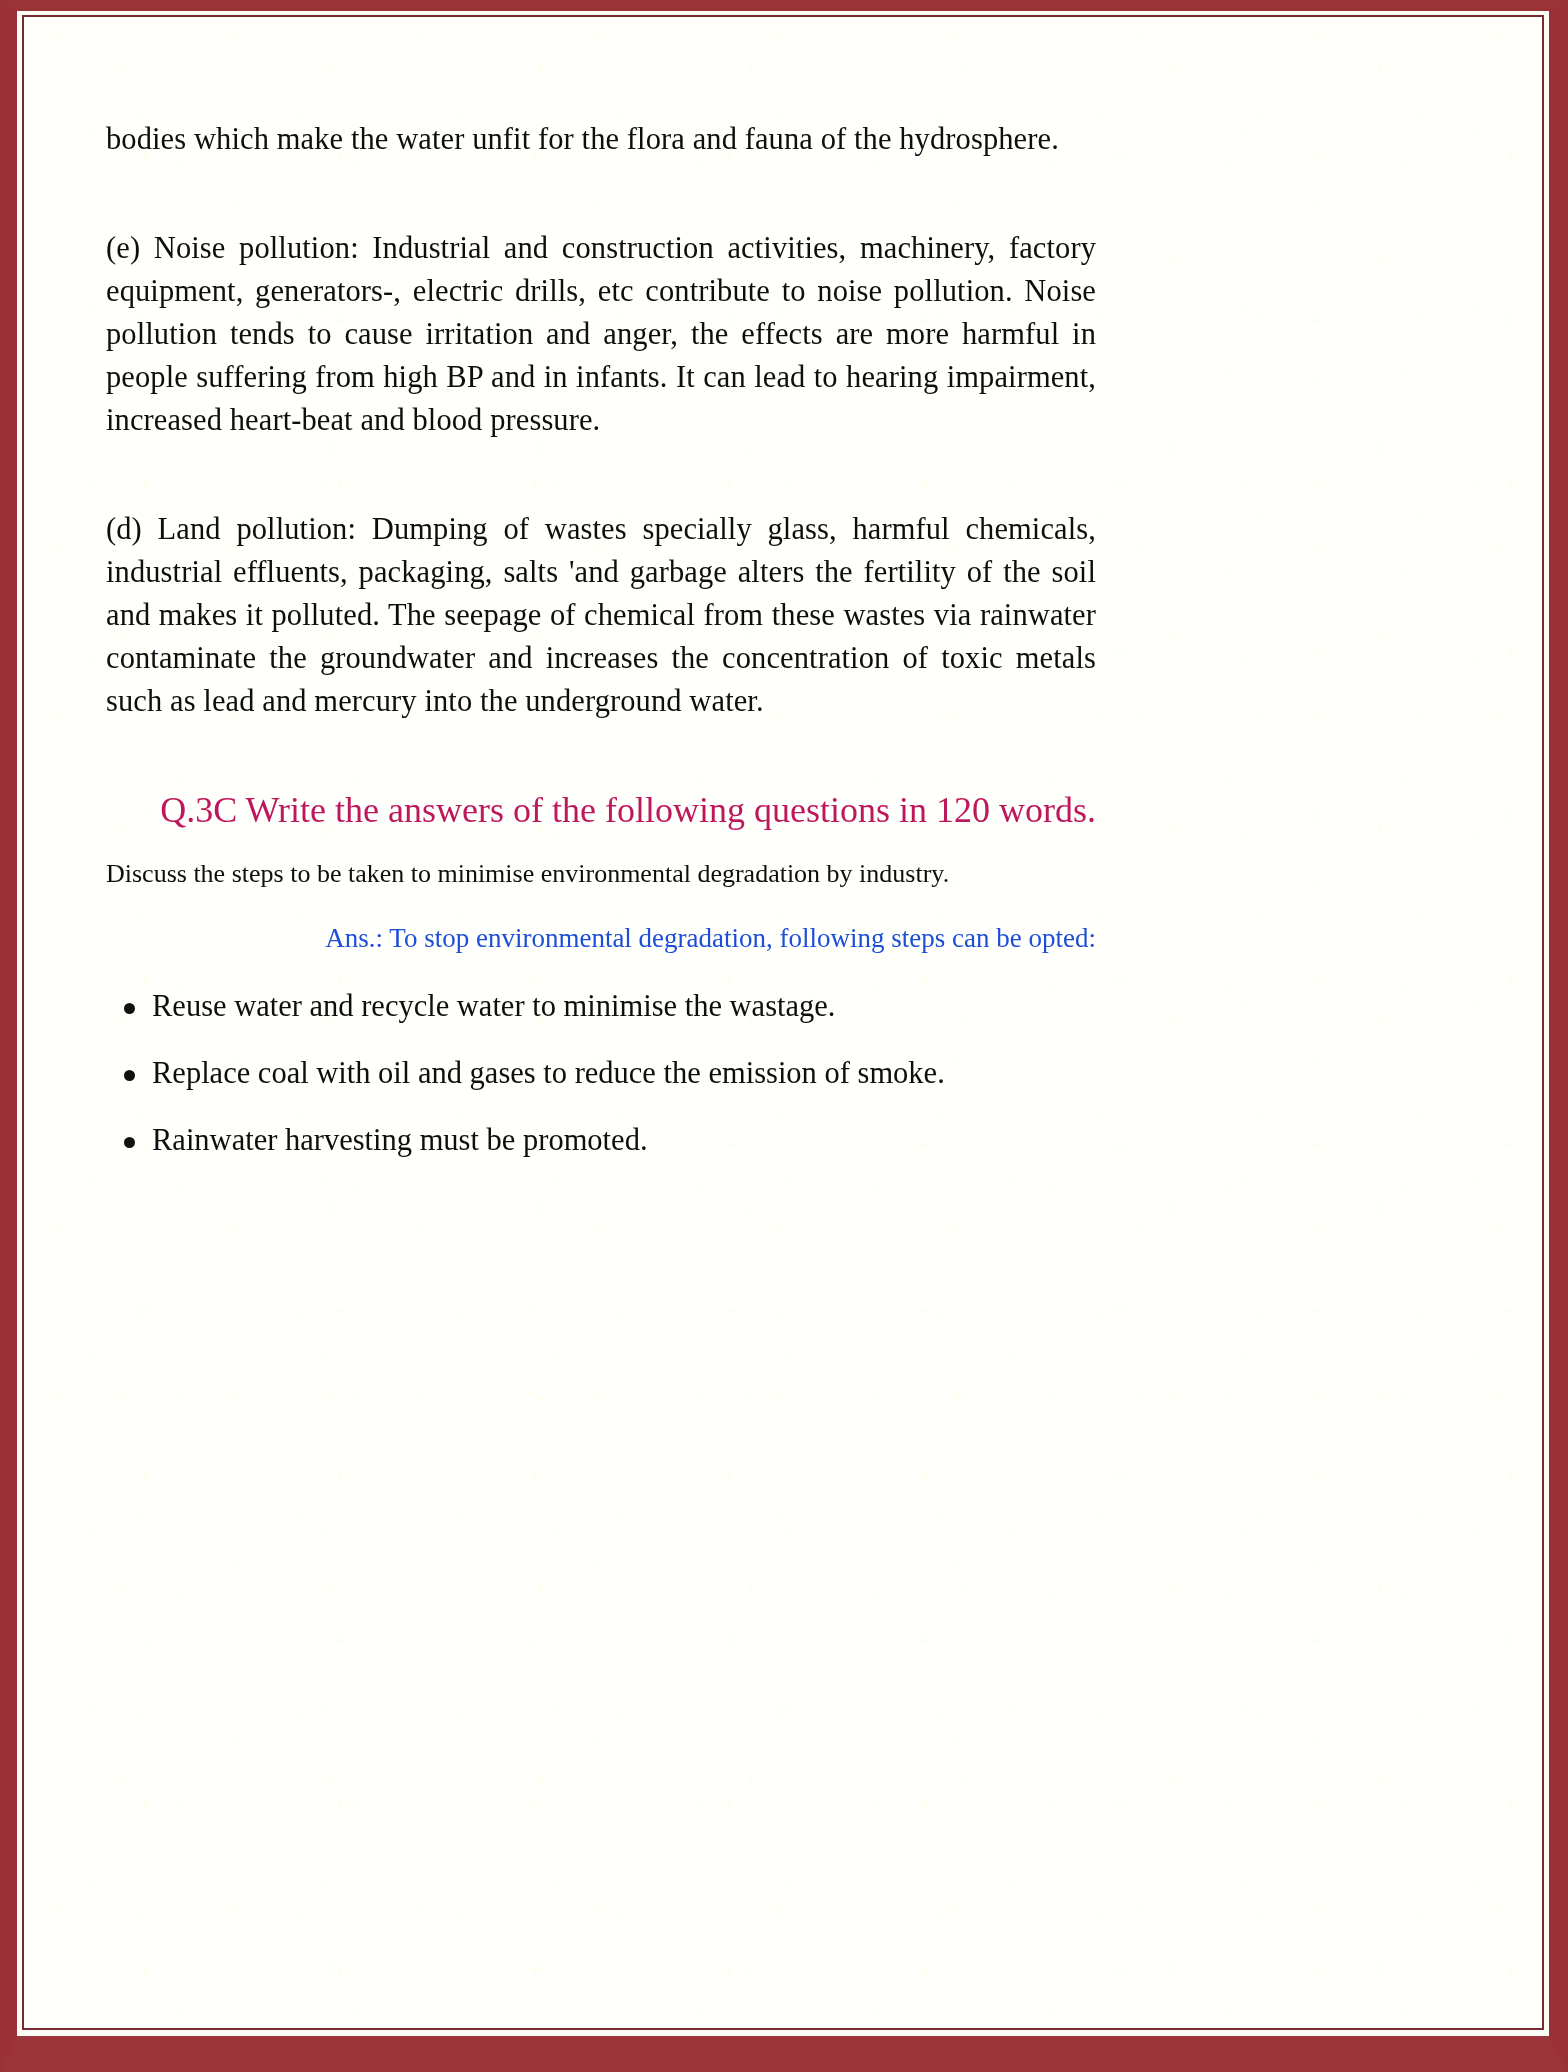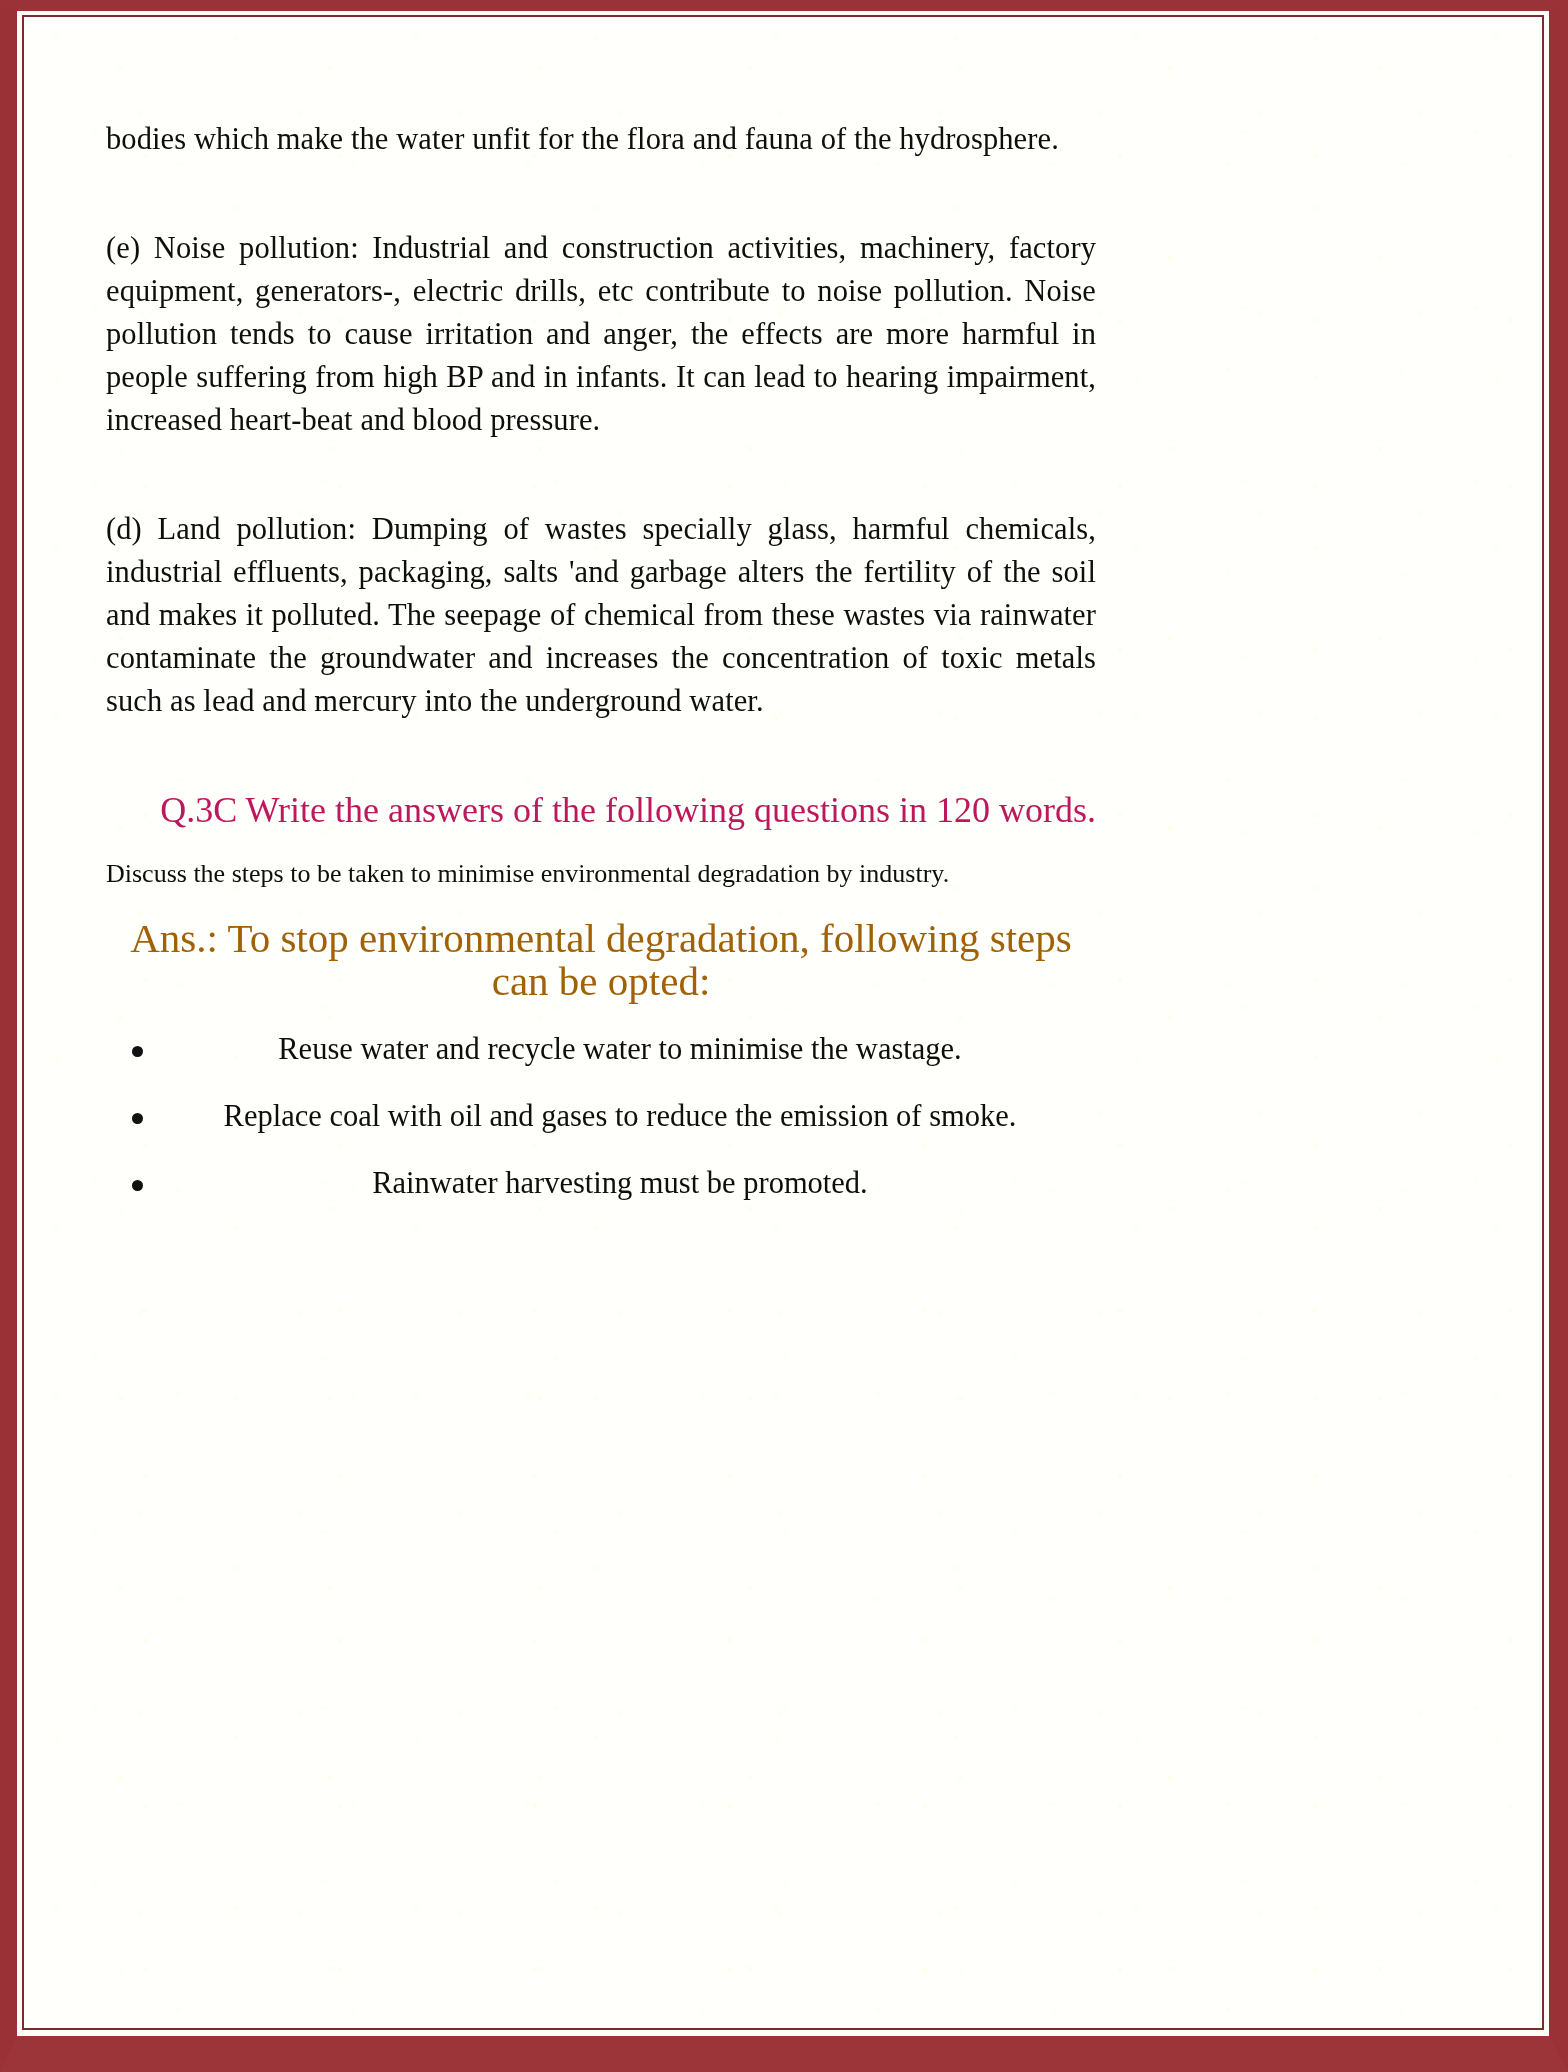--- a/index.html
+++ b/index.html
@@ -95,31 +95,30 @@
     margin: 0 0 22px 0;
     font-size: 26px;
     line-height: 43px;
     text-align: justify;
     text-justify: inter-word;
     color: #100d0d;
   }
 
   .ans-line {
     margin: 0 0 26px 0;
-    font-size: 41px;
+    font-size: 27px;
     line-height: 43px;
-    text-align: center;
-    color: #a16207;
+    text-align: right;
+    color: #1d4ed8;
   }
 
   ul.steps {
     list-style: none;
-    margin: 16px;
+    margin: 8px;
     padding: 0;
-    text-align: center;
   }
 
   ul.steps li {
     position: relative;
     padding-left: 38px;
     margin-bottom: 26px;
     font-size: 30.5px;
     line-height: 41px;
     color: #100d0d;
   }

